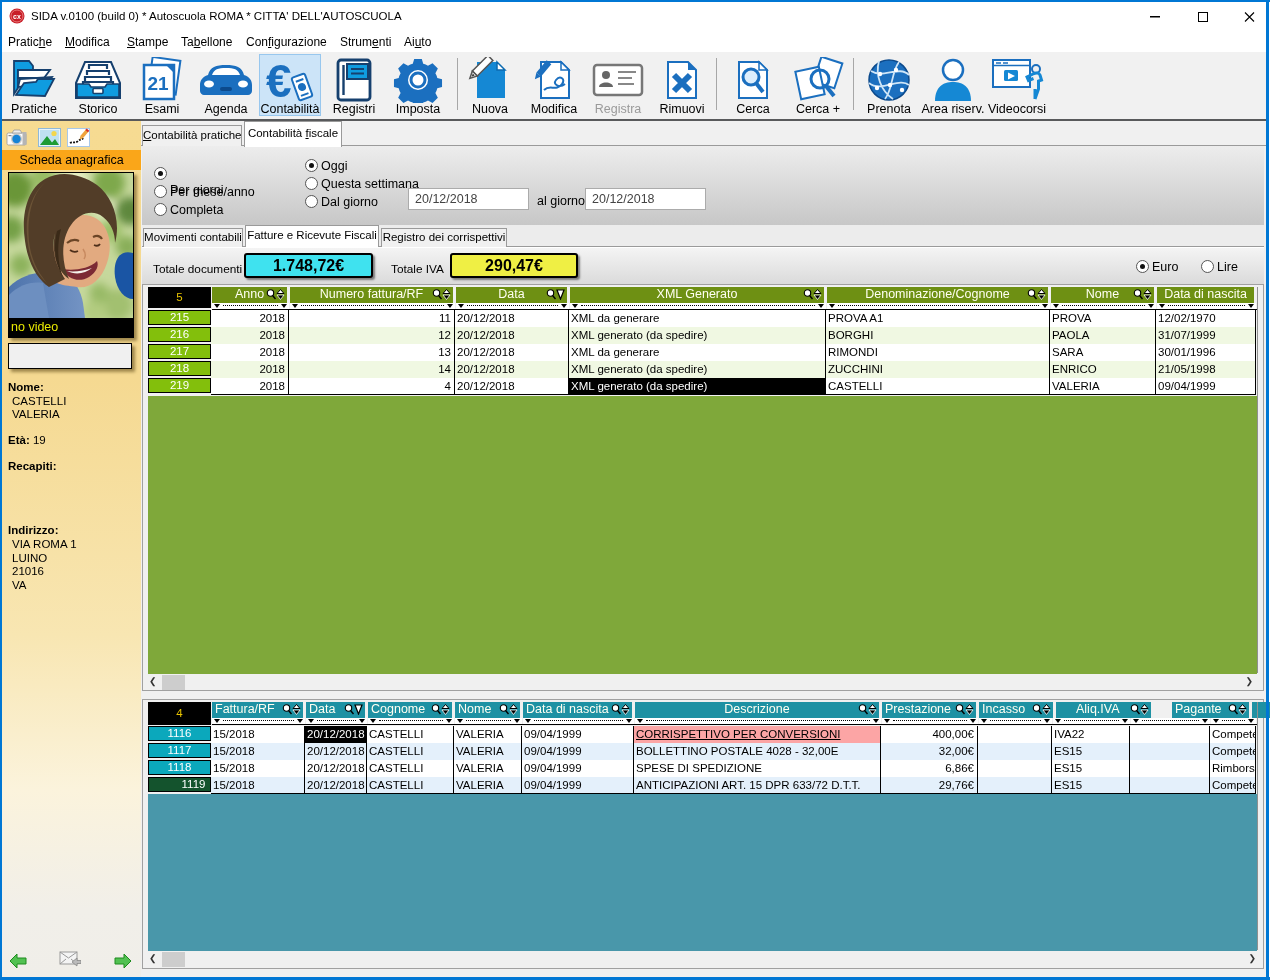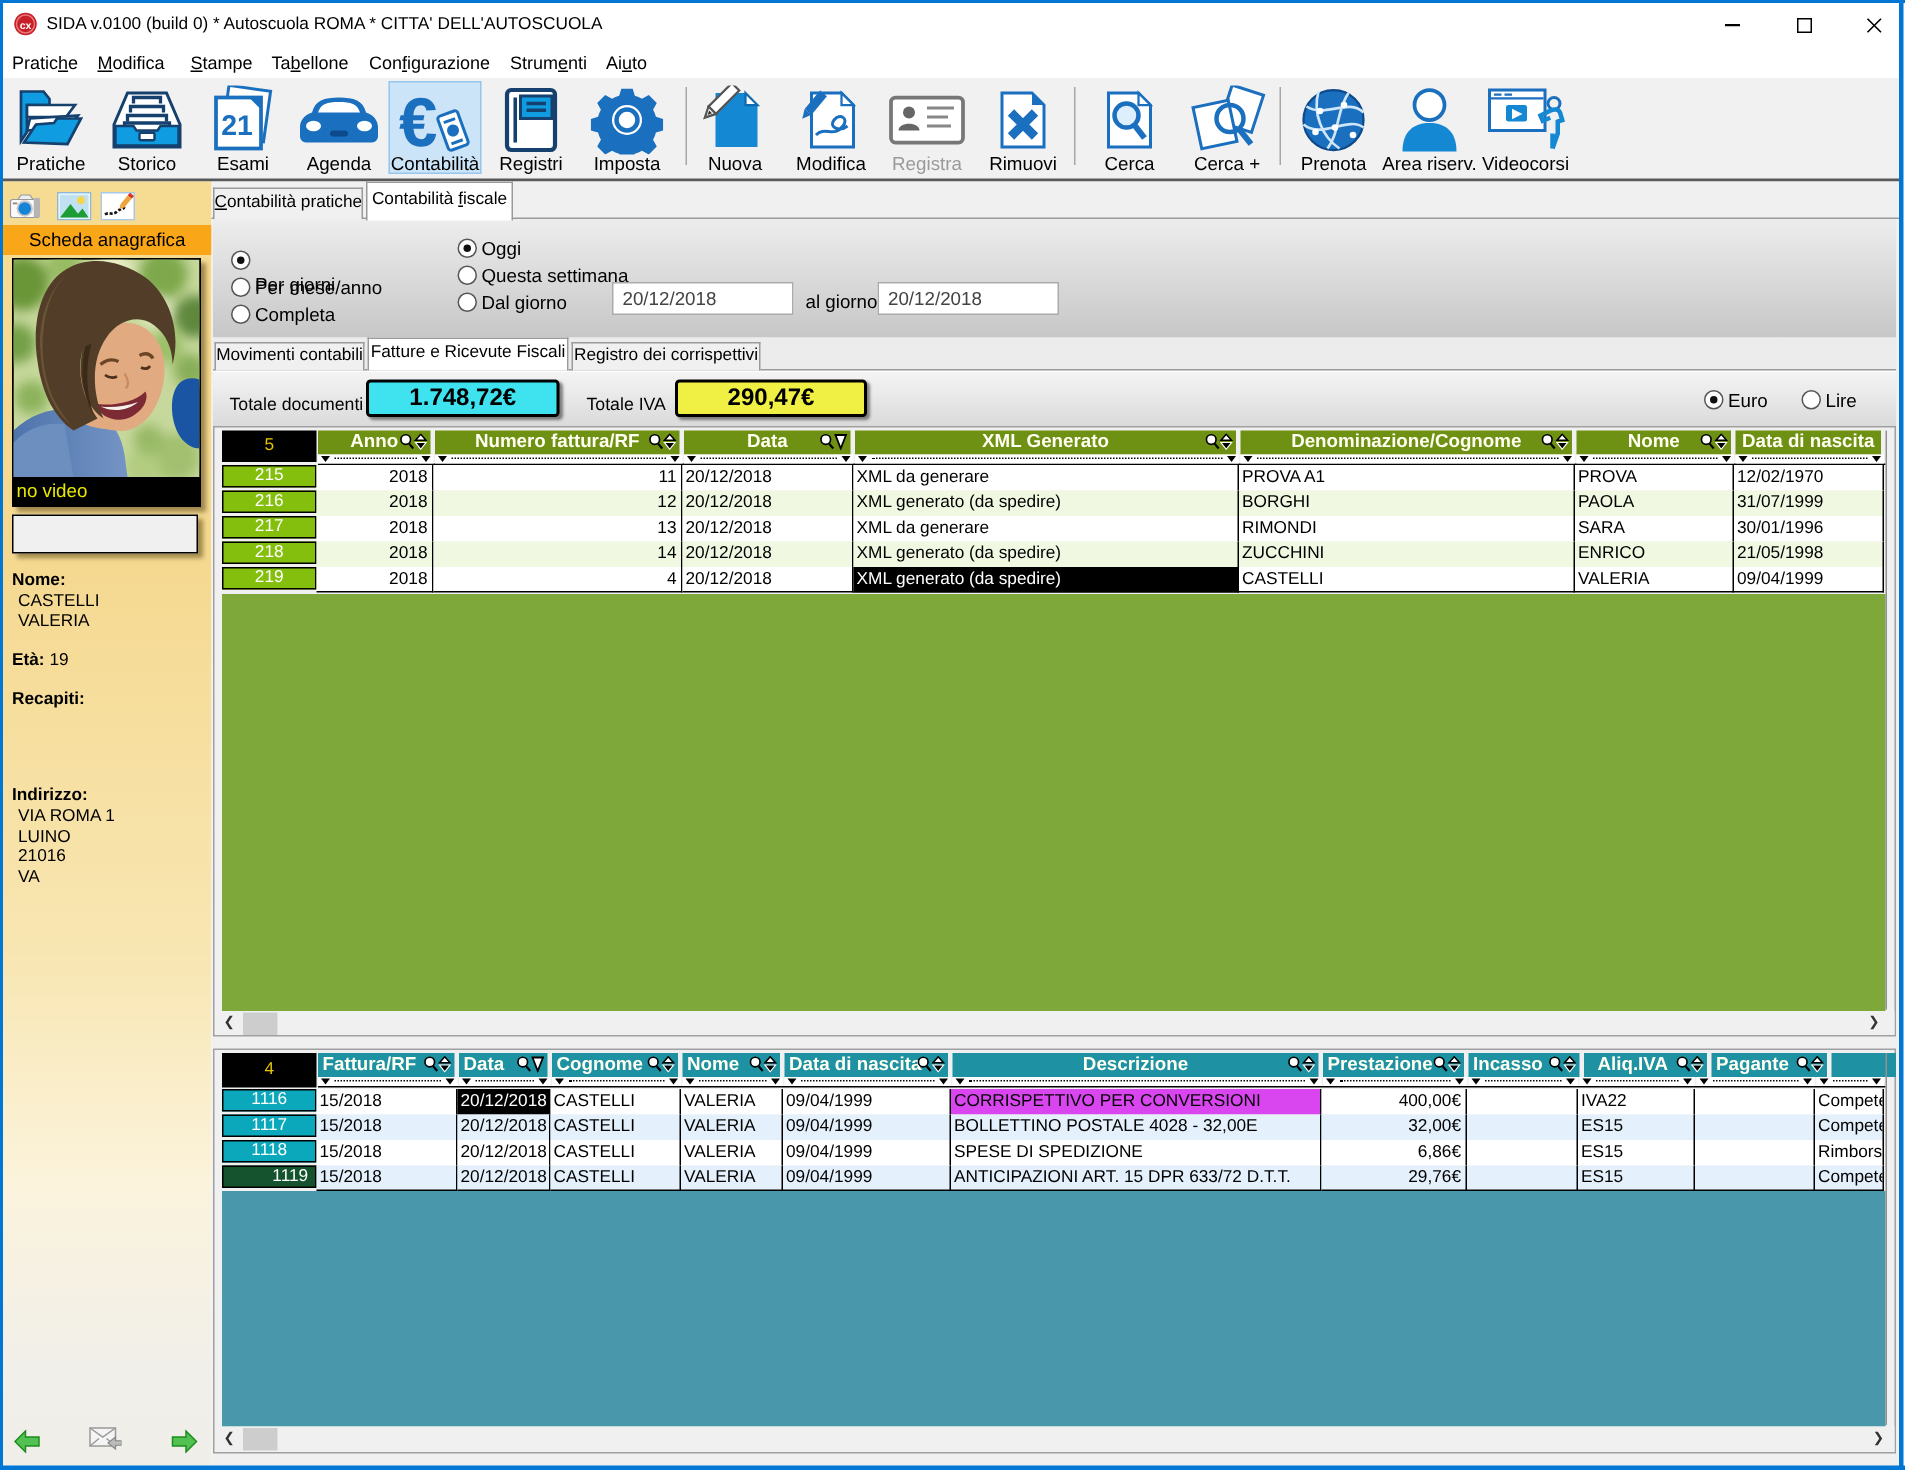--- a/index.html
+++ b/index.html
@@ -61,21 +61,21 @@
 .ghead { display:flex; }
 .ghcell { height:16px; color:#fffff2; font-size:12.5px; text-align:center; position:relative; overflow:hidden; white-space:nowrap; }
 .gfilt { display:flex; height:7px; border-bottom:1px solid #000; }
 .gfcell { position:relative; height:6px; background:#fff; }
 .grow { display:flex; height:17px; font-size:11.5px; }
 .gnum { width:63px; text-align:center; color:#fff; border:1px solid #000; height:15px; margin:0 0 2px 0; padding-top:0px; font-size:11.5px; }
 .gcell { border-right:1px solid #000; padding:2px 3px 0 2px; white-space:nowrap; overflow:hidden; color:#000; background:#fff; }
 .gcell.r { text-align:right; }
 
 .ghcell .hico { position:absolute; right:2px; top:2px; }
-.ghcell .ht { position:relative;font-weight:bold; }
+.ghcell .ht { position:relative; }
 .gfcell .fl { position:absolute; left:2px; top:1px; border-left:3px solid transparent; border-right:3px solid transparent; border-top:4px solid #000; }
 .gfcell .fr { position:absolute; right:2px; top:1px; border-left:3px solid transparent; border-right:3px solid transparent; border-top:4px solid #000; }
 .gfcell .fdot { position:absolute; left:11px; right:11px; top:2px; border-top:1.5px dotted #000; }
 </style>
 </head>
 <body>
 <div id="win">
   <div class="wb" style="left:0;top:0;width:1270px;height:2px"></div>
   <div class="wb" style="left:0;top:977px;width:1270px;height:3px"></div>
   <div class="wb" style="left:0;top:0;width:2px;height:980px"></div>
@@ -608,21 +608,21 @@
               <path d="M6.8 6.8 L9.5 10" stroke="#000" stroke-width="1.4"></path>
               <path d="M14.5 0.5 L18 4.5 H11 z" fill="#fff" stroke="#000" stroke-width="1"></path>
               <path d="M14.5 10.5 L18 6 H11 z" fill="#000" stroke="#fff" stroke-width="0.8"></path>
             </svg></div>
           <div class="ghcell" style="width:74px;margin-right:3px;background:#1e91a3;text-align:left;padding-left:3px;"><span class="ht">Incasso</span><svg class="hico" width="19" height="11" viewBox="0 0 19 11">
               <circle cx="4.5" cy="4" r="3.2" fill="#fff" stroke="#000" stroke-width="1.1"></circle>
               <path d="M6.8 6.8 L9.5 10" stroke="#000" stroke-width="1.4"></path>
               <path d="M14.5 0.5 L18 4.5 H11 z" fill="#fff" stroke="#000" stroke-width="1"></path>
               <path d="M14.5 10.5 L18 6 H11 z" fill="#000" stroke="#fff" stroke-width="0.8"></path>
             </svg></div>
-          <div class="ghcell" style="width:82px;margin-right:3px;background:#1e91a3;text-align:left;padding-left:9px;"><span class="ht">Aliq.IVA</span><svg class="hico" width="19" height="11" viewBox="0 0 19 11">
+          <div class="ghcell" style="width:95px;margin-right:21px;background:#1e91a3;text-align:left;padding-left:20px;"><span class="ht">Aliq.IVA</span><svg class="hico" width="19" height="11" viewBox="0 0 19 11">
               <circle cx="4.5" cy="4" r="3.2" fill="#fff" stroke="#000" stroke-width="1.1"></circle>
               <path d="M6.8 6.8 L9.5 10" stroke="#000" stroke-width="1.4"></path>
               <path d="M14.5 0.5 L18 4.5 H11 z" fill="#fff" stroke="#000" stroke-width="1"></path>
               <path d="M14.5 10.5 L18 6 H11 z" fill="#000" stroke="#fff" stroke-width="0.8"></path>
             </svg></div>
           <div class="ghcell" style="width:77px;margin-right:3px;background:#1e91a3;text-align:left;padding-left:3px;"><span class="ht">Pagante</span><svg class="hico" width="19" height="11" viewBox="0 0 19 11">
               <circle cx="4.5" cy="4" r="3.2" fill="#fff" stroke="#000" stroke-width="1.1"></circle>
               <path d="M6.8 6.8 L9.5 10" stroke="#000" stroke-width="1.4"></path>
               <path d="M14.5 0.5 L18 4.5 H11 z" fill="#fff" stroke="#000" stroke-width="1"></path>
               <path d="M14.5 10.5 L18 6 H11 z" fill="#000" stroke="#fff" stroke-width="0.8"></path>
@@ -687,21 +687,21 @@
           </div>
         </div>
       <div class="grid tbody2" style="left:5px;top:26px;">
           <div class="grow">
             <div class="gnum" style="background:#0ba8bc;">1116</div>
             <div class="gcell" style="width:94px;background:#fff;">15/2018</div>
             <div class="gcell" style="width:62px;background:#000;color:#fff;">20/12/2018</div>
             <div class="gcell" style="width:87px;background:#fff;">CASTELLI</div>
             <div class="gcell" style="width:68px;background:#fff;">VALERIA</div>
             <div class="gcell" style="width:112px;background:#fff;">09/04/1999</div>
-            <div class="gcell" style="width:247px;background:#d946ef;">CORRISPETTIVO PER CONVERSIONI</div>
+            <div class="gcell" style="width:247px;background:#fca5a5;text-decoration:underline;">CORRISPETTIVO PER CONVERSIONI</div>
             <div class="gcell r" style="width:97px;background:#fff;">400,00€</div>
             <div class="gcell" style="width:74px;background:#fff;"></div>
             <div class="gcell" style="width:78px;background:#fff;">IVA22</div>
             <div class="gcell" style="width:80px;background:#fff;"></div>
             <div class="gcell" style="width:46px;background:#fff;">Competenza</div>
           </div>
           <div class="grow">
             <div class="gnum" style="background:#0ba8bc;">1117</div>
             <div class="gcell" style="width:94px;background:#e4f0fb;">15/2018</div>
             <div class="gcell" style="width:62px;background:#e4f0fb;">20/12/2018</div>

